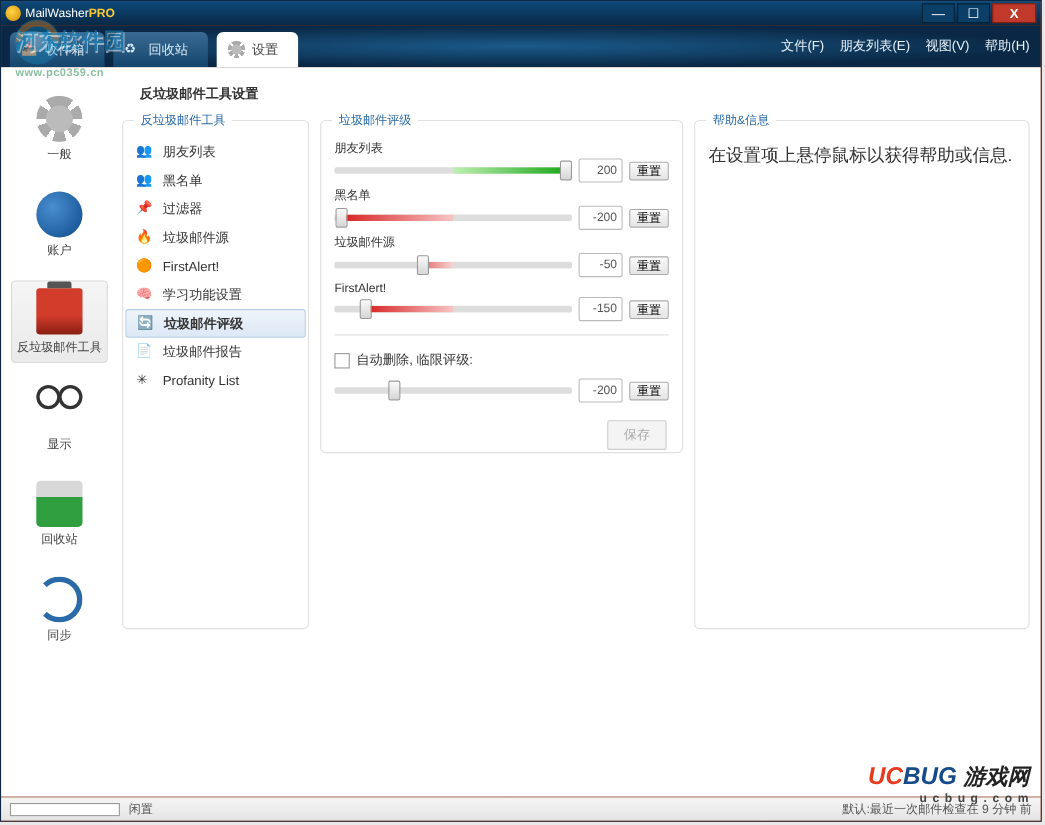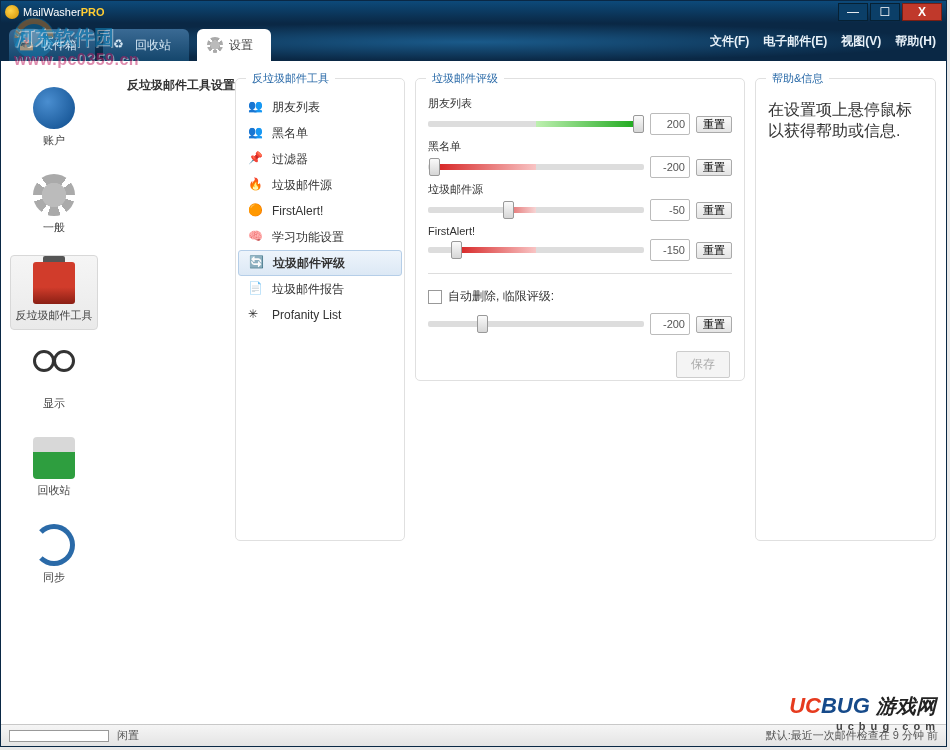--- a/index.html
+++ b/index.html
@@ -14,30 +14,30 @@
 .titlebar .spacer { flex: 1; }
 .titlebar .winbtn { width: 30px; height: 18px; margin-left: 2px; display: flex; align-items: center; justify-content: center; font-size: 12px; background: #0b3f68; border: 1px solid #062134; }
 .titlebar .winbtn.close { background: #c0392b; border-color: #7a1e13; width: 40px; color: #fff; font-weight: bold; }
 
 .toolbar { height: 38px; background: radial-gradient(ellipse at center,#1a5a8a 0%,#0a2845 70%); display: flex; align-items: flex-end; color: #fff; font-size: 12px; position: relative; }
 .tab { height: 32px; margin-left: 8px; display: flex; align-items: center; padding: 0 18px 0 10px; border-top-left-radius: 6px; border-top-right-radius: 6px; gap: 6px; }
 .tab.dark { background: linear-gradient(to bottom,#3a6a94,#14466c); color: #d6e8f5; }
 .tab.active { background: #fff; color: #444; }
 .tab .ticon { width: 16px; height: 16px; }
 .menus { position: absolute; right: 10px; top: 10px; display: flex; gap: 14px; font-size: 12px; }
-.menus span { color: #e8f1f8; font-weight: bold; }
+.menus span { color: #e8f1f8; }
 
 .mainarea { flex: 1; display: flex; background: #fff; }
 
 .sidebar { width: 106px; padding-top: 20px; display: flex; flex-direction: column; align-items: center; gap: 14px; }
 .sideitem { width: 88px; display: flex; flex-direction: column; align-items: center; font-size: 11px; color: #444; padding: 6px 0; border-radius: 4px; }
 .sideitem.selected { background: linear-gradient(to bottom,#f5f5f5,#eaeaea); border: 1px solid #d8d8d8; }
 .sideitem .sicon { width: 42px; height: 42px; margin-bottom: 4px; }
 
-.content { flex: 1; padding: 10px 10px 0 4px; display: flex; }
+.content { flex: 1; padding: 10px 10px 0 4px; display: flex; flex-direction: column; }
 .pagetitle { font-size: 12px; font-weight: bold; color: #333; padding: 6px 0 8px 16px; }
 .panels { display: flex; gap: 10px; flex: 1; }
 
 .panel { border: 1px solid #e0e0e0; border-radius: 5px; background: #fff; }
 .panel.left { width: 170px; height: 470px; }
 .panel.mid { width: 330px; height: 310px; }
 .panel.right { flex: 1; height: 470px; }
 
 fieldset.panel { border: 1px solid #e0e0e0; border-radius: 5px; padding-top: 4px; }
 fieldset.panel > legend { font-size: 11px; color: #2a6aa8; padding: 0 6px; margin-left: 10px; }
@@ -64,21 +64,21 @@
 .saverow { display: flex; justify-content: flex-end; margin-top: 12px; padding-right: 2px; align-items: flex-end; }
 .savebtn { border: 1px solid #ccc; color: #aaa; background: #f4f4f4; padding: 4px 14px; font-size: 12px; border-radius: 2px; }
 
 .helptext { font-size: 16px; color: #333; padding: 10px 12px; }
 
 .statusbar { height: 22px; border-top: 1px solid #c8c8c8; background: linear-gradient(to bottom,#f5f5f5,#e4e4e4); display: flex; align-items: center; font-size: 11px; color: #555; padding: 0 8px; gap: 8px; }
 .statusbar .meter { width: 100px; height: 12px; border: 1px solid #999; background: #fff; }
 .statusbar .statspacer { flex: 1; }
 
 .watermark1 { position: absolute; left: 14px; top: 24px; font-size: 20px; font-weight: bold; color: #1590c9; opacity: 0.5; z-index: 50; pointer-events: none; text-shadow: 1px 1px 0 #fff; }
-.watermark1 .sub { font-size: 16px; color: #be185d; display: block; letter-spacing: 0.5px; }
+.watermark1 .sub { font-size: 10px; color: #15803d; display: block; letter-spacing: 0.5px; margin-top: 10px; }
 .wmlogo { position: absolute; left: 6px; top: 10px; width: 56px; height: 56px; border-radius: 8px; z-index: 49; opacity: 0.35; pointer-events: none; }
 .watermark2 { position: absolute; right: 14px; bottom: 18px; font-size: 22px; font-weight: bold; font-style: italic; z-index: 50; pointer-events: none; }
 .watermark2 .uc { color: #e63b1f; } .watermark2 .bug { color: #164a8a; } .watermark2 .zh { color: #222; font-size: 20px; }
 .watermark2 .url { font-size: 11px; color: #444; display: block; text-align: right; letter-spacing: 1px; font-style: normal; }
 
 
 .i-gear { background: radial-gradient(circle,#bbb 40%,transparent 42%),conic-gradient(#aaa 0 10%,transparent 10% 15%,#aaa 15% 25%,transparent 25% 30%,#aaa 30% 40%,transparent 40% 45%,#aaa 45% 55%,transparent 55% 60%,#aaa 60% 70%,transparent 70% 75%,#aaa 75% 85%,transparent 85% 90%,#aaa 90% 100%); border-radius: 50%; }
 .i-mailball { background: radial-gradient(circle at 35% 35%,#4a8ed0,#0c4a8a); border-radius: 50%; position: relative; }
 .i-toolbox { background: linear-gradient(to bottom,#d13c2b 60%,#8a1f14); border-radius: 3px; position: relative; }
 .i-toolbox:before { content:""; position:absolute; top:-6px; left:10px; right:10px; height:6px; background:#555; border-radius:2px 2px 0 0; }
@@ -112,36 +112,36 @@
     <div class="tab dark">
       <span class="ticon">♻</span>
       <span>回收站</span>
     </div>
     <div class="tab active">
       <span class="ticon i-gear"></span>
       <span>设置</span>
     </div>
     <div class="menus">
       <span>文件(F)</span>
-      <span>电子邮件(E)</span>
+      <span>朋友列表(E)</span>
       <span>视图(V)</span>
       <span>帮助(H)</span>
     </div>
   </div>
 
   <div class="mainarea">
 
     <div class="sidebar">
       <div class="sideitem">
+        <div class="sicon i-gear"></div>
+        <span>一般</span>
+      </div>
+      <div class="sideitem">
         <div class="sicon i-mailball"></div>
         <span>账户</span>
-      </div>
-      <div class="sideitem">
-        <div class="sicon i-gear"></div>
-        <span>一般</span>
       </div>
       <div class="sideitem selected">
         <div class="sicon i-toolbox"></div>
         <span>反垃圾邮件工具</span>
       </div>
       <div class="sideitem">
         <div class="sicon i-glasses"></div>
         <span>显示</span>
       </div>
       <div class="sideitem">

